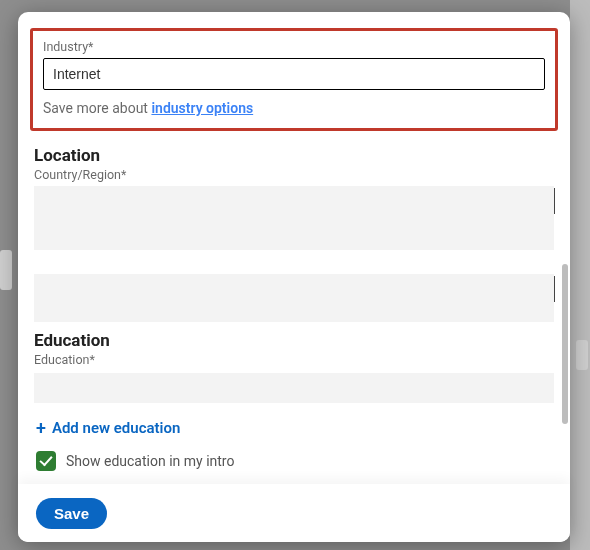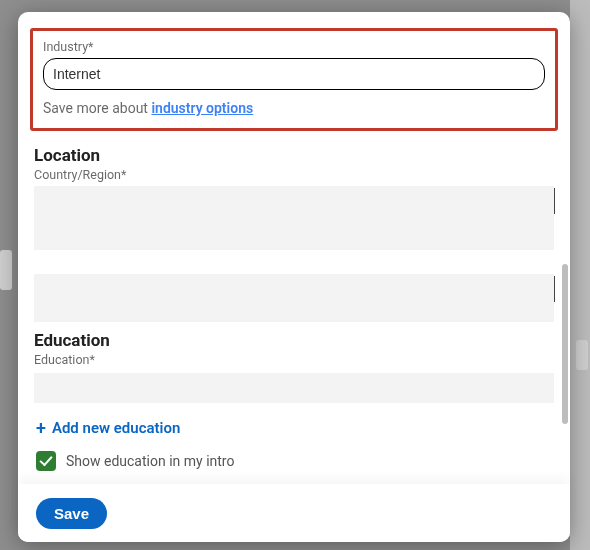--- a/index.html
+++ b/index.html
@@ -39,21 +39,21 @@
   .highlight-box {
     border: 3px solid #c0392b;
     border-radius: 3px;
     padding: 8px 10px 12px 10px;
     margin: 0 0 14px 0;
   }
   .label-sm { font-size: 12.5px; color: rgba(0,0,0,0.6); margin-bottom:4px; display:block; }
   .input {
     width:100%;
     border:1px solid #000;
-    border-radius:13px;
+    border-radius:2px;
     padding:7px 9px;
     font-size:14px;
     color:#333;
     background:#fff;
   }
   .learn { font-size:14px; color: rgba(0,0,0,0.6); margin-top:10px; }
   .link { color:#3b82f6; font-weight:600; text-decoration:underline; }
   .section { padding: 0 4px; margin-top: 8px; }
   .section-h { font-size:17px; font-weight:700; color:#222; margin-bottom:2px; }
   .redact {

